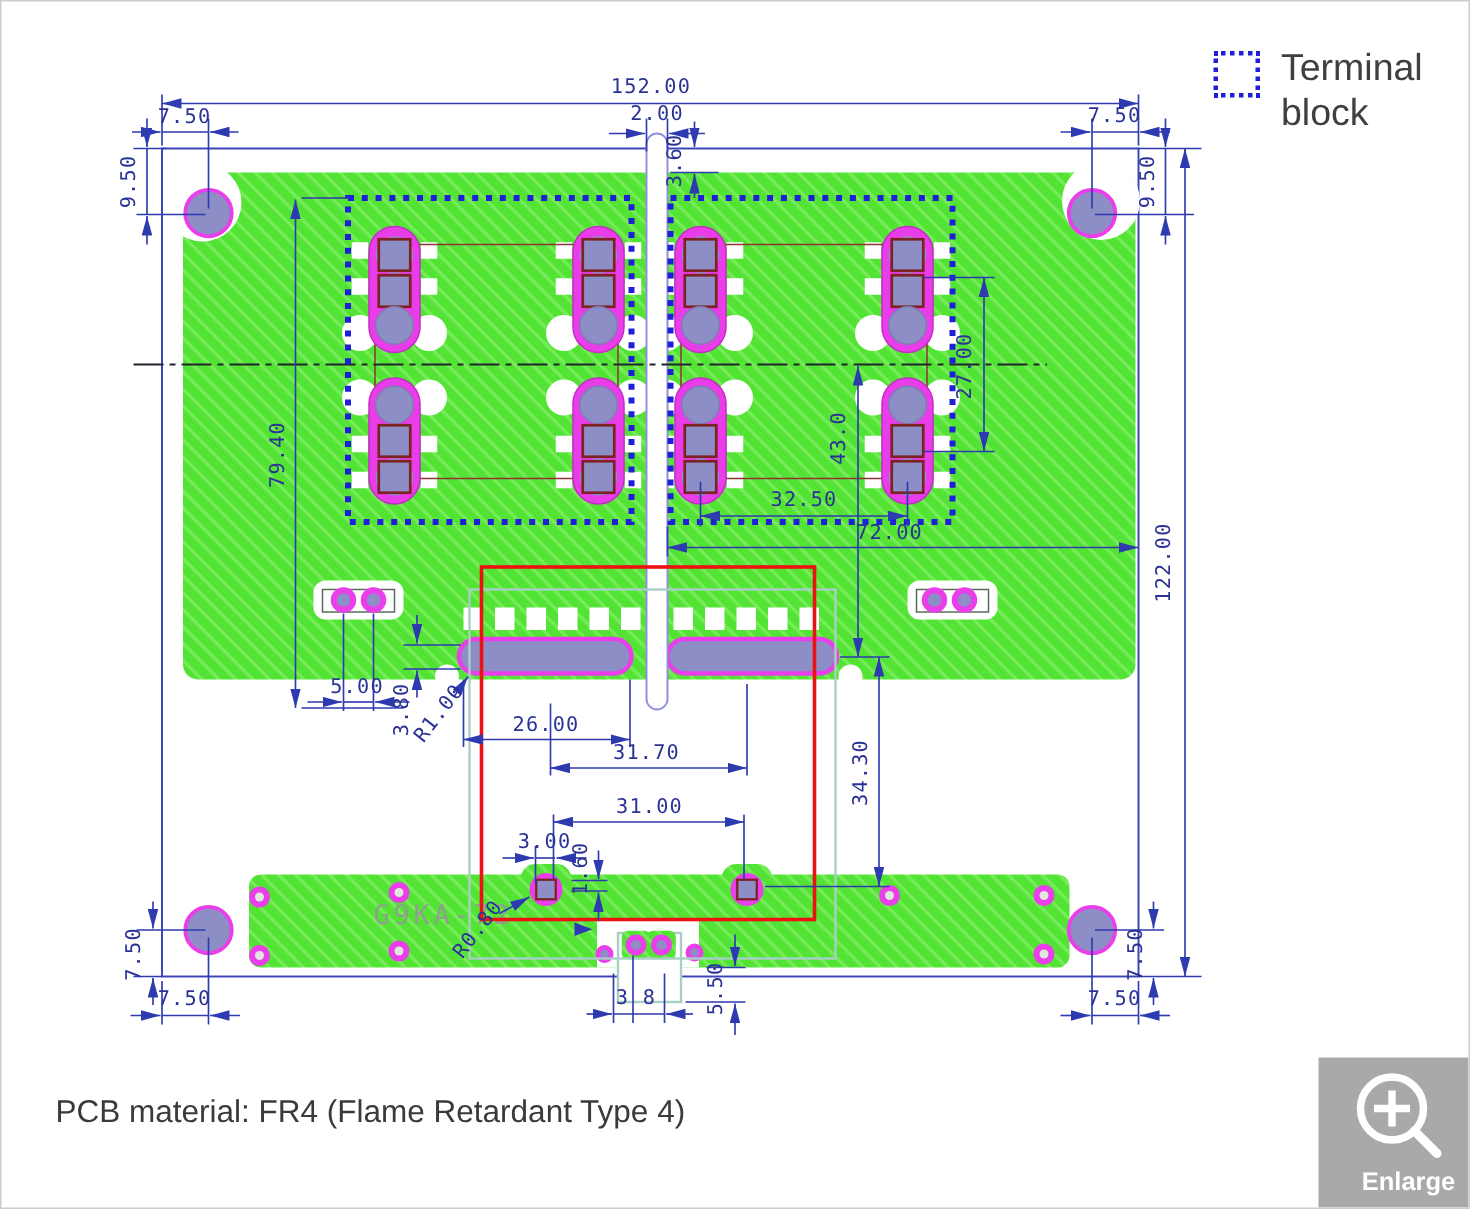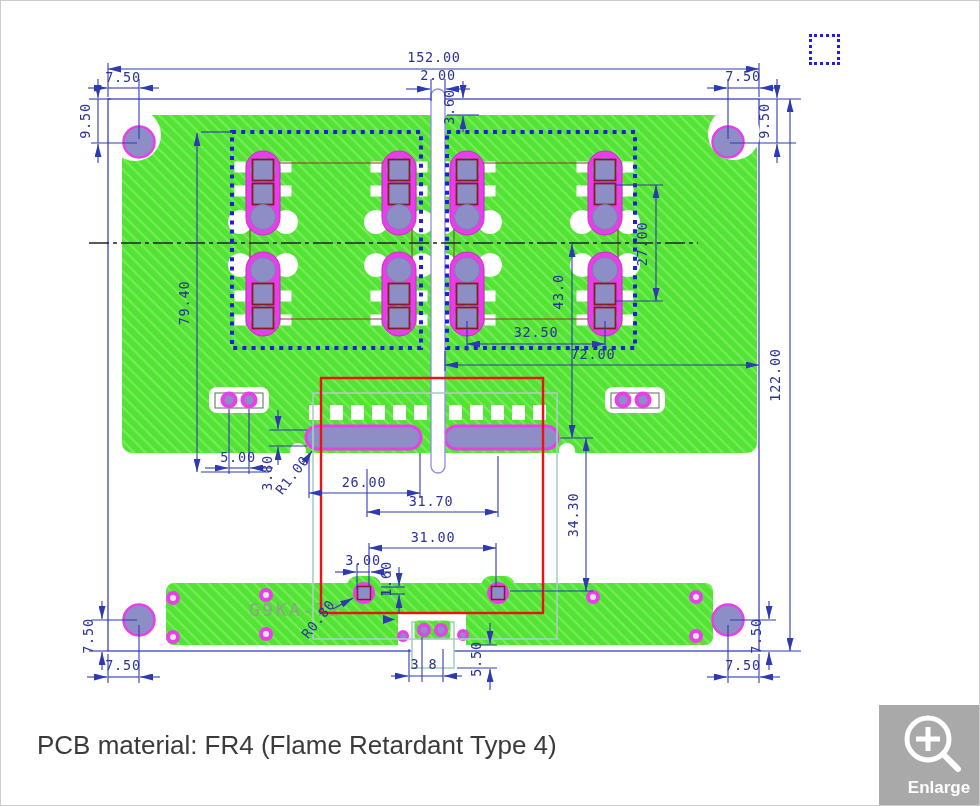--- a/index.html
+++ b/index.html
@@ -11,21 +11,21 @@
   .dim text{fill:#2b3296;font:13.5px "DejaVu Sans Mono",monospace;letter-spacing:0.8px;text-anchor:middle;}
   .marking{fill:#8fa08f;font:18px "DejaVu Sans Mono",monospace;letter-spacing:2.5px;}
   
   #legend{position:absolute;left:808px;top:30px;width:164px;color:#3f3f3f;}
   .leg-item{display:flex;align-items:flex-start;margin-bottom:28px;}
   .leg-label{font-size:25px;line-height:1.18;margin-left:14px;}
   .swatch{width:25px;height:25px;flex:0 0 25px;margin-top:3px;background:#fff;}
   .swatch.dotted{border:3px dotted #1f1fd9;}
   .swatch.solid{border:3px solid #ee1111;}
   
-  #caption{position:absolute;left:36px;top:729px;font-size:26px;color:#3a3a3a;}
+  #caption{position:absolute;left:36px;top:729px;font-size:21px;color:#3a3a3a;}
   
   #enlarge{position:absolute;right:0;bottom:0;width:100px;height:100px;background:#a9a9a9;cursor:pointer;}
   #enlarge .elabel{position:absolute;left:0;right:0;bottom:7px;text-align:center;color:#fff;font-size:17px;font-weight:bold;padding-left:20px;}
 </style>
 </head>
 <body>
 
 <div id="page">
 
 <svg id="draw" width="980" height="712" viewBox="0 0 980 712">
@@ -454,20 +454,21 @@
     <line x1="408" y1="675" x2="442" y2="675"></line>
     <text x="414" y="668">3</text>
     <text x="432" y="668">8</text>
   </g>
   <path d="M382,614 L394,618.5 L382,623 z" fill="#2e3ab0"></path>
 </svg>
 
 <div id="legend">
   <div class="leg-item">
     <span class="swatch dotted"></span>
+    <span class="leg-label">Terminal block</span>
   </div>
 </div>
 
 <div id="caption">PCB material: FR4 (Flame Retardant Type 4)</div>
 
 <div id="enlarge">
   <svg width="100" height="72" viewBox="0 0 100 72">
     <circle cx="49" cy="34" r="21" fill="none" stroke="#ffffff" stroke-width="5"></circle>
     <line x1="37" y1="34" x2="61" y2="34" stroke="#ffffff" stroke-width="5"></line>
     <line x1="49" y1="22" x2="49" y2="46" stroke="#ffffff" stroke-width="5"></line>

